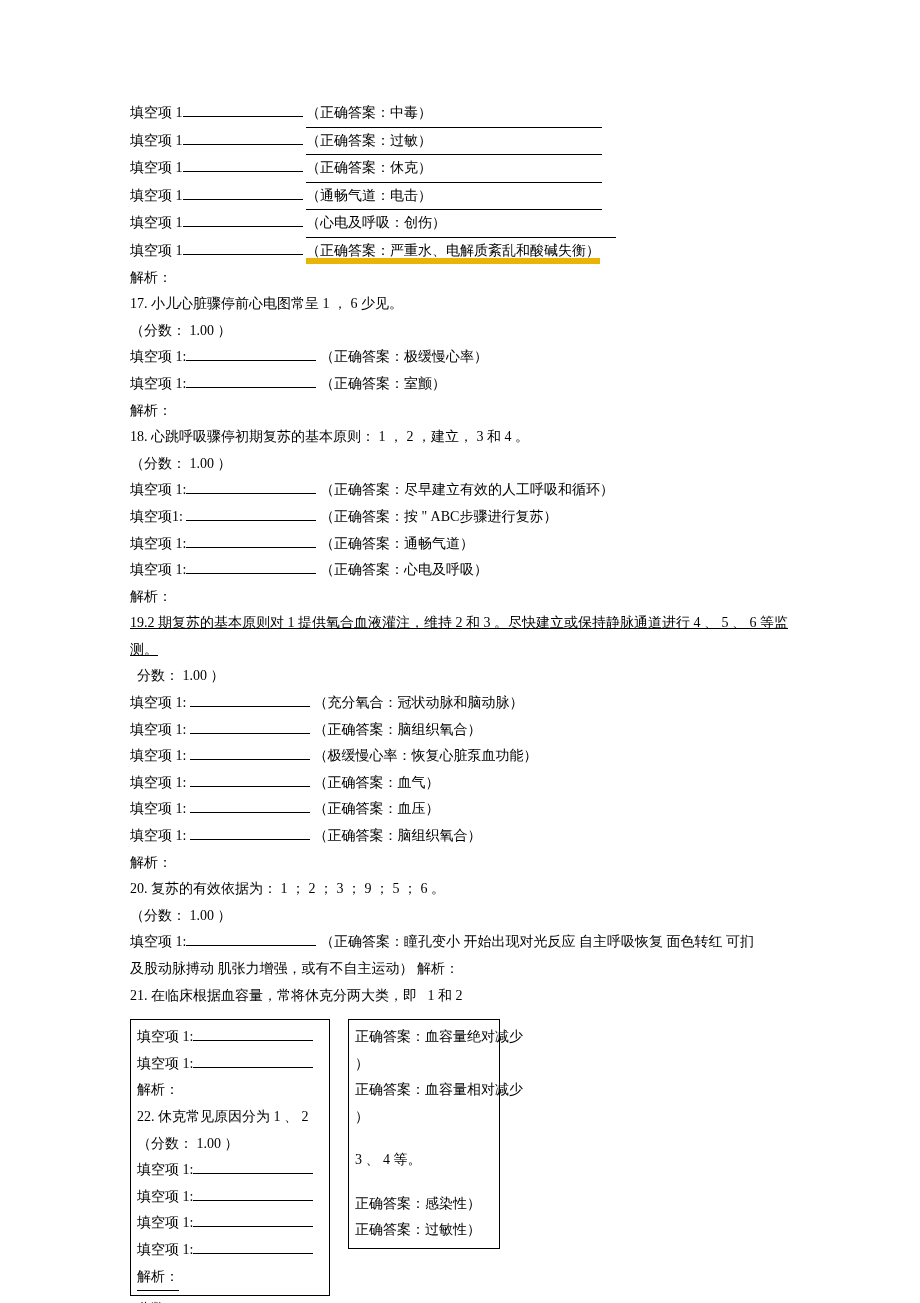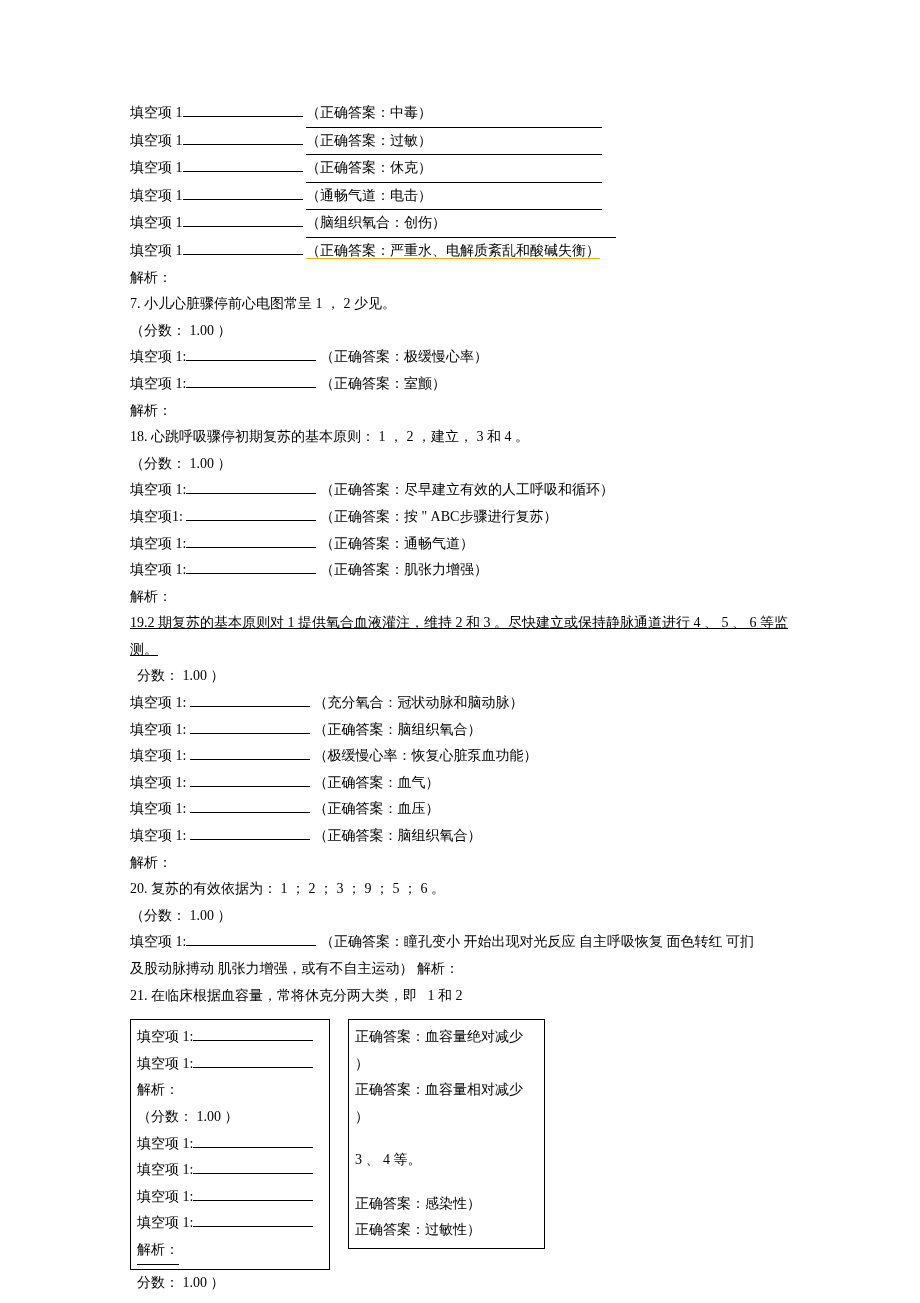--- a/index.html
+++ b/index.html
@@ -35,21 +35,21 @@
     gap: 18px;
     margin-top: 10px;
   }
   .box-col {
     border: 1px solid #000;
     padding: 4px 6px;
     box-sizing: border-box;
     line-height: 1.9;
   }
   .box-left { width: 200px; }
-  .box-right { width: 197px; }
+  .box-right { width: 152px; }
 </style>
 </head>
 <body>
 
 <div class="line">
   <span>填空项 1</span><span class="blank" style="width:120px;"></span>
   <span class="blank-u"><span>（正确答案：中毒）</span><span style="display:inline-block;width:170px;border-bottom:0;"></span></span>
 </div>
 <div class="line">
   <span>填空项 1</span><span class="blank" style="width:120px;"></span>
@@ -58,29 +58,29 @@
 <div class="line">
   <span>填空项 1</span><span class="blank" style="width:120px;"></span>
   <span class="blank-u"><span>（正确答案：休克）</span><span style="display:inline-block;width:170px;"></span></span>
 </div>
 <div class="line">
   <span>填空项 1</span><span class="blank" style="width:120px;"></span>
   <span class="blank-u"><span>（通畅气道：电击）</span><span style="display:inline-block;width:170px;"></span></span>
 </div>
 <div class="line">
   <span>填空项 1</span><span class="blank" style="width:120px;"></span>
-  <span class="blank-u"><span>（脑组织氧合：创伤）</span><span style="display:inline-block;width:170px;"></span></span>
+  <span class="blank-u"><span>（心电及呼吸：创伤）</span><span style="display:inline-block;width:170px;"></span></span>
 </div>
 <div class="line">
   <span>填空项 1</span><span class="blank" style="width:120px;"></span>
-  <span style="border-bottom:1px solid #eab308;">（正确答案：严重水、电解质紊乱和酸碱失衡）</span>
+  <span style="border-bottom:6px solid #eab308;">（正确答案：严重水、电解质紊乱和酸碱失衡）</span>
 </div>
 <div class="line">解析：</div>
 
-<div class="line">7. 小儿心脏骤停前心电图常呈  1 ，  2 少见。</div>
+<div class="line">17. 小儿心脏骤停前心电图常呈  1 ，  6 少见。</div>
 <div class="line">（分数：  1.00 ）</div>
 <div class="line">
   <span>填空项 1:</span><span class="blank" style="width:130px;"></span>
   <span>（正确答案：极缓慢心率）</span>
 </div>
 <div class="line">
   <span>填空项 1:</span><span class="blank" style="width:130px;"></span>
   <span>（正确答案：室颤）</span>
 </div>
 <div class="line">解析：</div>
@@ -94,21 +94,21 @@
 <div class="line">
   <span>填空项1:</span> <span class="blank" style="width:130px;"></span>
   <span>（正确答案：按 " ABC步骤进行复苏）</span>
 </div>
 <div class="line">
   <span>填空项 1:</span><span class="blank" style="width:130px;"></span>
   <span>（正确答案：通畅气道）</span>
 </div>
 <div class="line">
   <span>填空项 1:</span><span class="blank" style="width:130px;"></span>
-  <span>（正确答案：肌张力增强）</span>
+  <span>（正确答案：心电及呼吸）</span>
 </div>
 <div class="line">解析：</div>
 
 <div style="line-height:1.9;text-decoration:underline;">19.2 期复苏的基本原则对 1 提供氧合血液灌注，维持  2 和 3 。尽快建立或保持静脉通道进行  4 、 5 、 6 等监测。</div>
 <div class="line">&nbsp;&nbsp;<span>分数： 1.00 ）</span></div>
 <div class="line">
   <span>填空项   1:</span> <span class="blank" style="width:120px;"></span>
   <span>（充分氧合：冠状动脉和脑动脉）</span>
 </div>
 <div class="line">
@@ -143,20 +143,21 @@
 
 <div class="line">
   <span>21.  在临床根据血容量，常将休克分两大类，即</span>&nbsp;&nbsp;&nbsp;<span>1 和 2</span>
 </div>
 
 <div class="box-row">
   <div class="box-col box-left">
     <div class="line"><span>填空项 1:</span><span class="blank" style="width:120px;"></span></div>
     <div class="line"><span>填空项 1:</span><span class="blank" style="width:120px;"></span></div>
     <div class="line">解析：</div>
+    <div class="line">22. 休克常见原因分为 1 、 2</div>
     <div class="line">（分数：  1.00 ）</div>
     <div class="line"><span>填空项 1:</span><span class="blank" style="width:120px;"></span></div>
     <div class="line"><span>填空项 1:</span><span class="blank" style="width:120px;"></span></div>
     <div class="line"><span>填空项 1:</span><span class="blank" style="width:120px;"></span></div>
     <div class="line"><span>填空项 1:</span><span class="blank" style="width:120px;"></span></div>
     <div class="line" style="border-bottom:1px solid #000; display:inline-block;">解析：</div>
   </div>
   <div class="box-col box-right">
     <div class="line">正确答案：血容量绝对减少</div>
     <div class="line">）</div>

